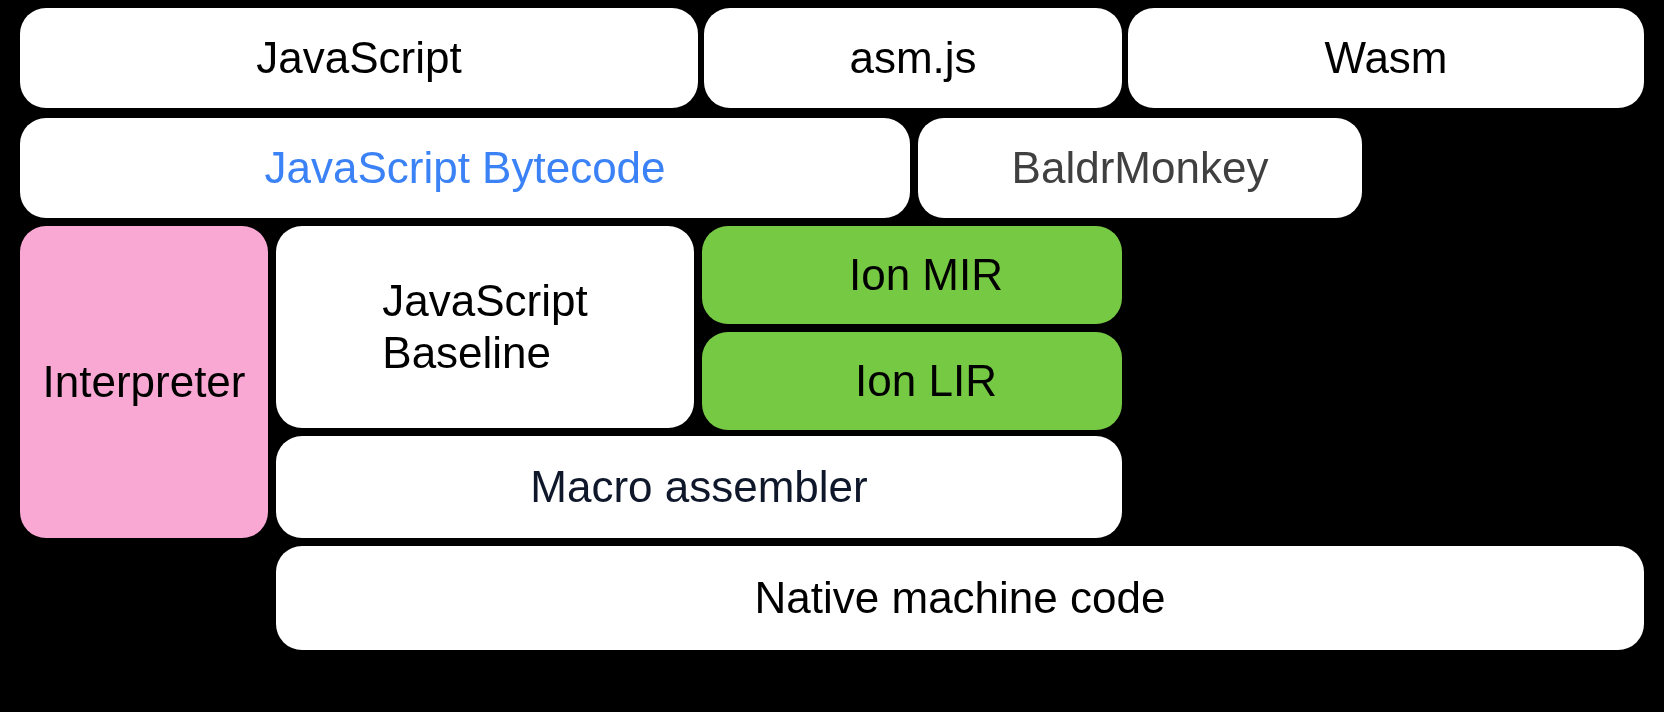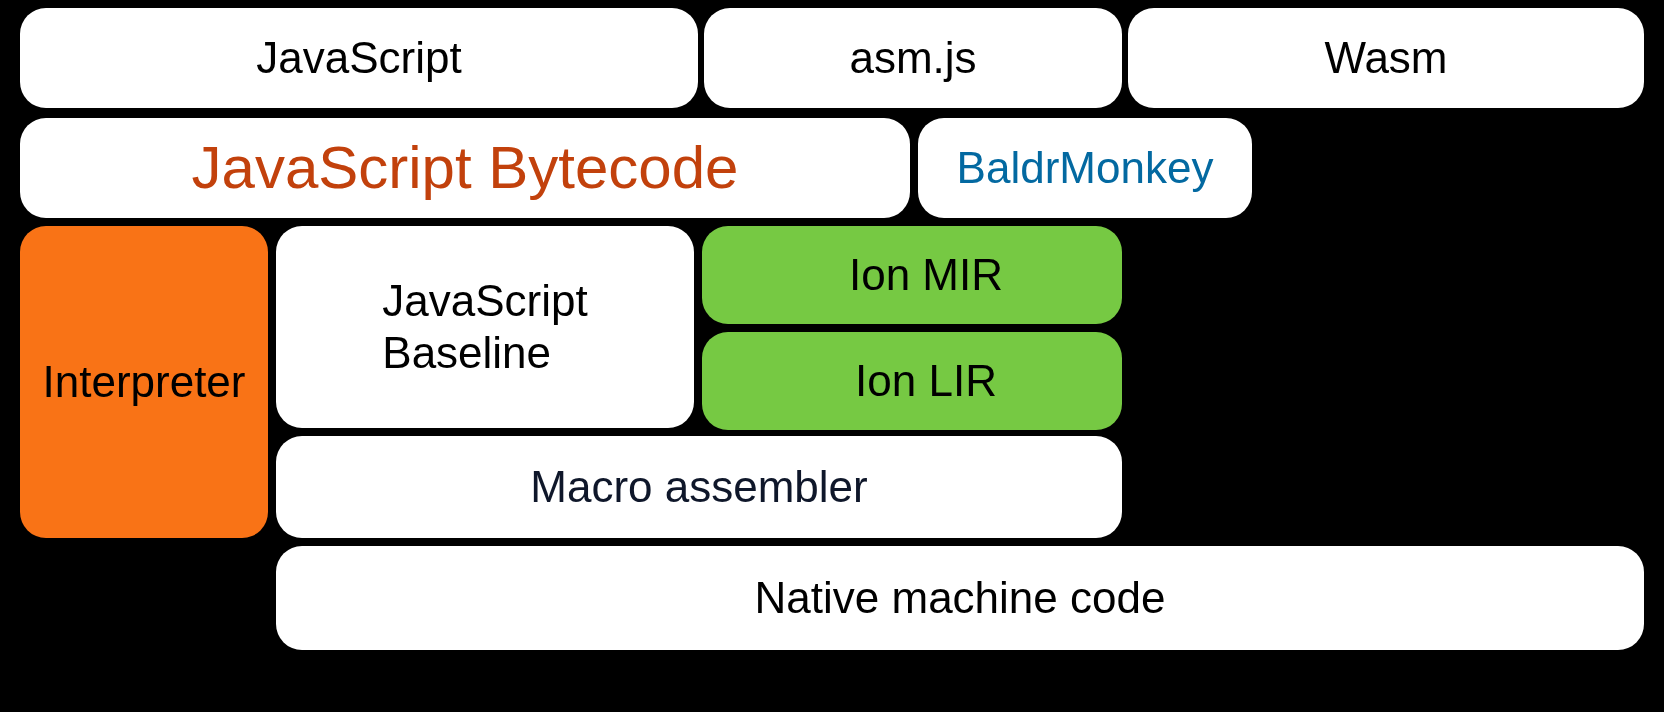--- a/index.html
+++ b/index.html
@@ -26,41 +26,41 @@
     line-height: 1.18;
     font-weight: 400;
     letter-spacing: 0px;
     -webkit-font-smoothing: antialiased;
   }
   .box-label {
     display: block;
     white-space: pre-line;
   }
   .fill-white  { background: #ffffff; }
-  .fill-gray   { background: #f97316; }
+  .fill-gray   { background: #f9a8d4; }
   .fill-green  { background: #76c943; padding-left: 28px; }
   .fill-pink   { background: #f77e93; }
 </style>
 </head>
 <body>
 
 <div id="stage" style="background: rgb(0, 0, 0);">
     <div class="box fill-white" style="left: 20px; top: 8px; width: 678px; height: 100px; font-size: 44px; color: rgb(0, 0, 0);">
       <span class="box-label">JavaScript</span>
     </div>
     <div class="box fill-white" style="left: 704px; top: 8px; width: 418px; height: 100px; font-size: 44px; color: rgb(0, 0, 0);">
       <span class="box-label">asm.js</span>
     </div>
     <div class="box fill-white" style="left: 1128px; top: 8px; width: 516px; height: 100px; font-size: 44px; color: rgb(0, 0, 0);">
       <span class="box-label">Wasm</span>
     </div>
-    <div class="box fill-white" style="left: 20px; top: 118px; width: 890px; height: 100px; font-size: 60px; color: #c2410c;">
+    <div class="box fill-white" style="left: 20px; top: 118px; width: 890px; height: 100px; font-size: 44px; color: #3b82f6;">
       <span class="box-label">JavaScript Bytecode</span>
     </div>
-    <div class="box fill-white" style="left: 918px; top: 118px; width: 334px; height: 100px; font-size: 44px; color: #0369a1;">
+    <div class="box fill-white" style="left: 918px; top: 118px; width: 444px; height: 100px; font-size: 44px; color: #404040;">
       <span class="box-label">BaldrMonkey</span>
     </div>
     <div class="box fill-gray" style="left: 20px; top: 226px; width: 248px; height: 312px; font-size: 44px; color: rgb(0, 0, 0);">
       <span class="box-label">Interpreter</span>
     </div>
     <div class="box fill-white" style="left: 276px; top: 226px; width: 418px; height: 202px; font-size: 44px; color: rgb(0, 0, 0);">
       <span class="box-label">JavaScript
 Baseline</span>
     </div>
     <div class="box fill-green" style="left: 702px; top: 226px; width: 420px; height: 98px; font-size: 44px; color: rgb(0, 0, 0);">

